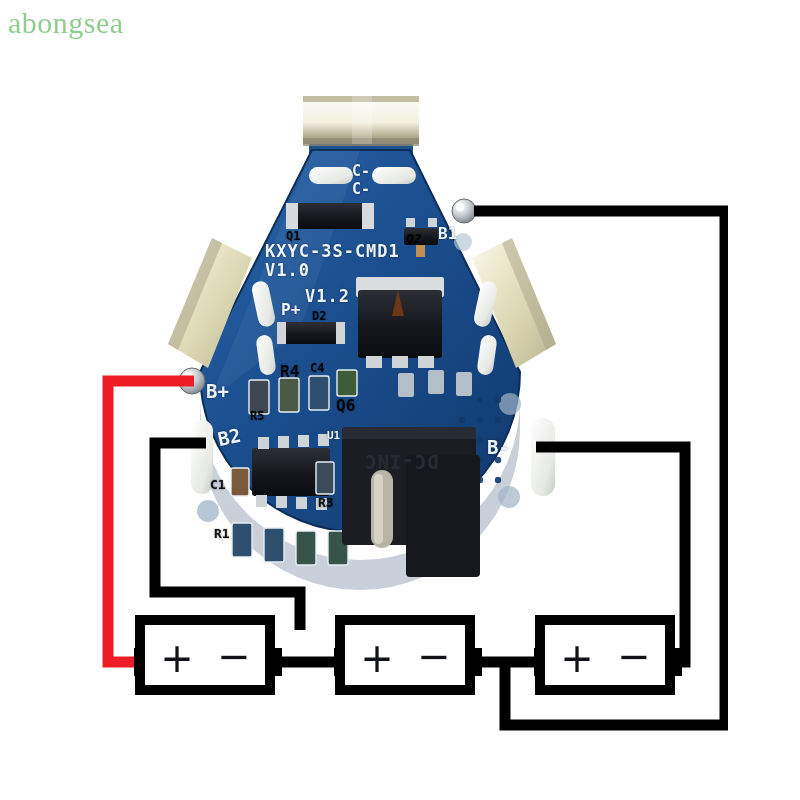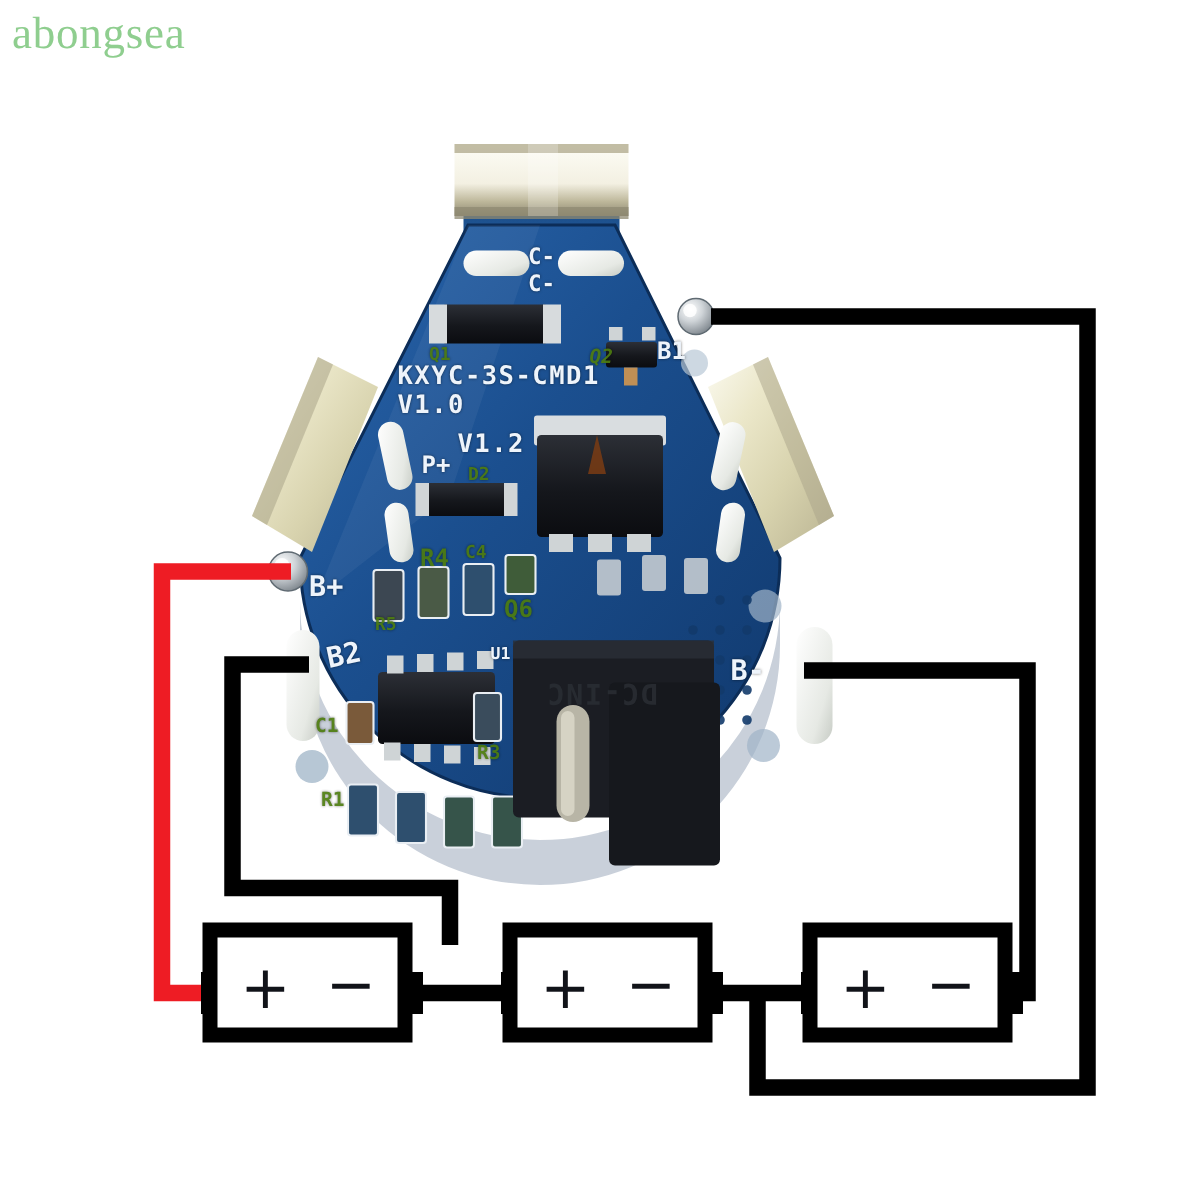--- a/index.html
+++ b/index.html
@@ -3,21 +3,21 @@
 <meta charset="utf-8">
 <title>BMS Wiring Diagram</title>
 <style>
   html, body {
     margin: 0;
     padding: 0;
     background: #ffffff;
   }
   #stage {
     position: relative;
-    width: 800px;
+    width: 728px;
     height: 800px;
     background: #ffffff;
     overflow: hidden;
     font-family: "Liberation Sans", sans-serif;
   }
 
   
   #watermark {
     position: absolute;
     left: 8px;
@@ -48,21 +48,21 @@
   .silk {
     position: absolute;
     color: #eef4fb;
     font-family: "DejaVu Sans Mono", monospace;
     font-weight: 700;
     text-shadow: 0 0 2px rgba(0,0,0,.55);
     white-space: nowrap;
     user-select: none;
     line-height: 1;
   }
-  .silk.dim { color: #4d7c0f; opacity: .92; }
+  .silk.dim { color: #000000; opacity: .92; }
 </style>
 </head>
 <body>
 
 <div id="stage">
 
   <div id="watermark">abongsea</div>
 
   <svg class="layer" id="board-layer" viewBox="0 0 800 800">
     <defs>
@@ -239,21 +239,21 @@
       <rect x="371" y="470" width="22" height="78" rx="11" fill="#b8b5a6"></rect>
       <rect x="374" y="474" width="9" height="70" rx="4.5" fill="#e3e0d2" opacity=".7"></rect>
     </g>
   </svg>
 
   <div id="label-layer" class="layer" style="pointer-events:none;">
     <div class="silk" style="left:352px;top:164px;font-size:15px;">C-</div>
     <div class="silk" style="left:352px;top:182px;font-size:15px;">C-</div>
 
     <div class="silk" style="left:438px;top:226px;font-size:16px;">B1</div>
-    <div class="silk dim" style="left:393px;top:232px;font-size:13px;font-style:italic;">Q2</div>
+    <div class="silk dim" style="left:406px;top:232px;font-size:13px;font-style:italic;">Q2</div>
     <div class="silk dim" style="left:286px;top:230px;font-size:12px;">Q1</div>
 
     <div class="silk" style="left:265px;top:243px;font-size:17px;letter-spacing:1px;">KXYC-3S-CMD1</div>
     <div class="silk" style="left:265px;top:262px;font-size:17px;letter-spacing:1px;">V1.0</div>
     <div class="silk" style="left:305px;top:288px;font-size:17px;letter-spacing:1px;">V1.2</div>
 
     <div class="silk" style="left:281px;top:302px;font-size:16px;">P+</div>
     <div class="silk dim" style="left:312px;top:310px;font-size:12px;">D2</div>
 
     <div class="silk" style="left:206px;top:382px;font-size:19px;">B+</div>

